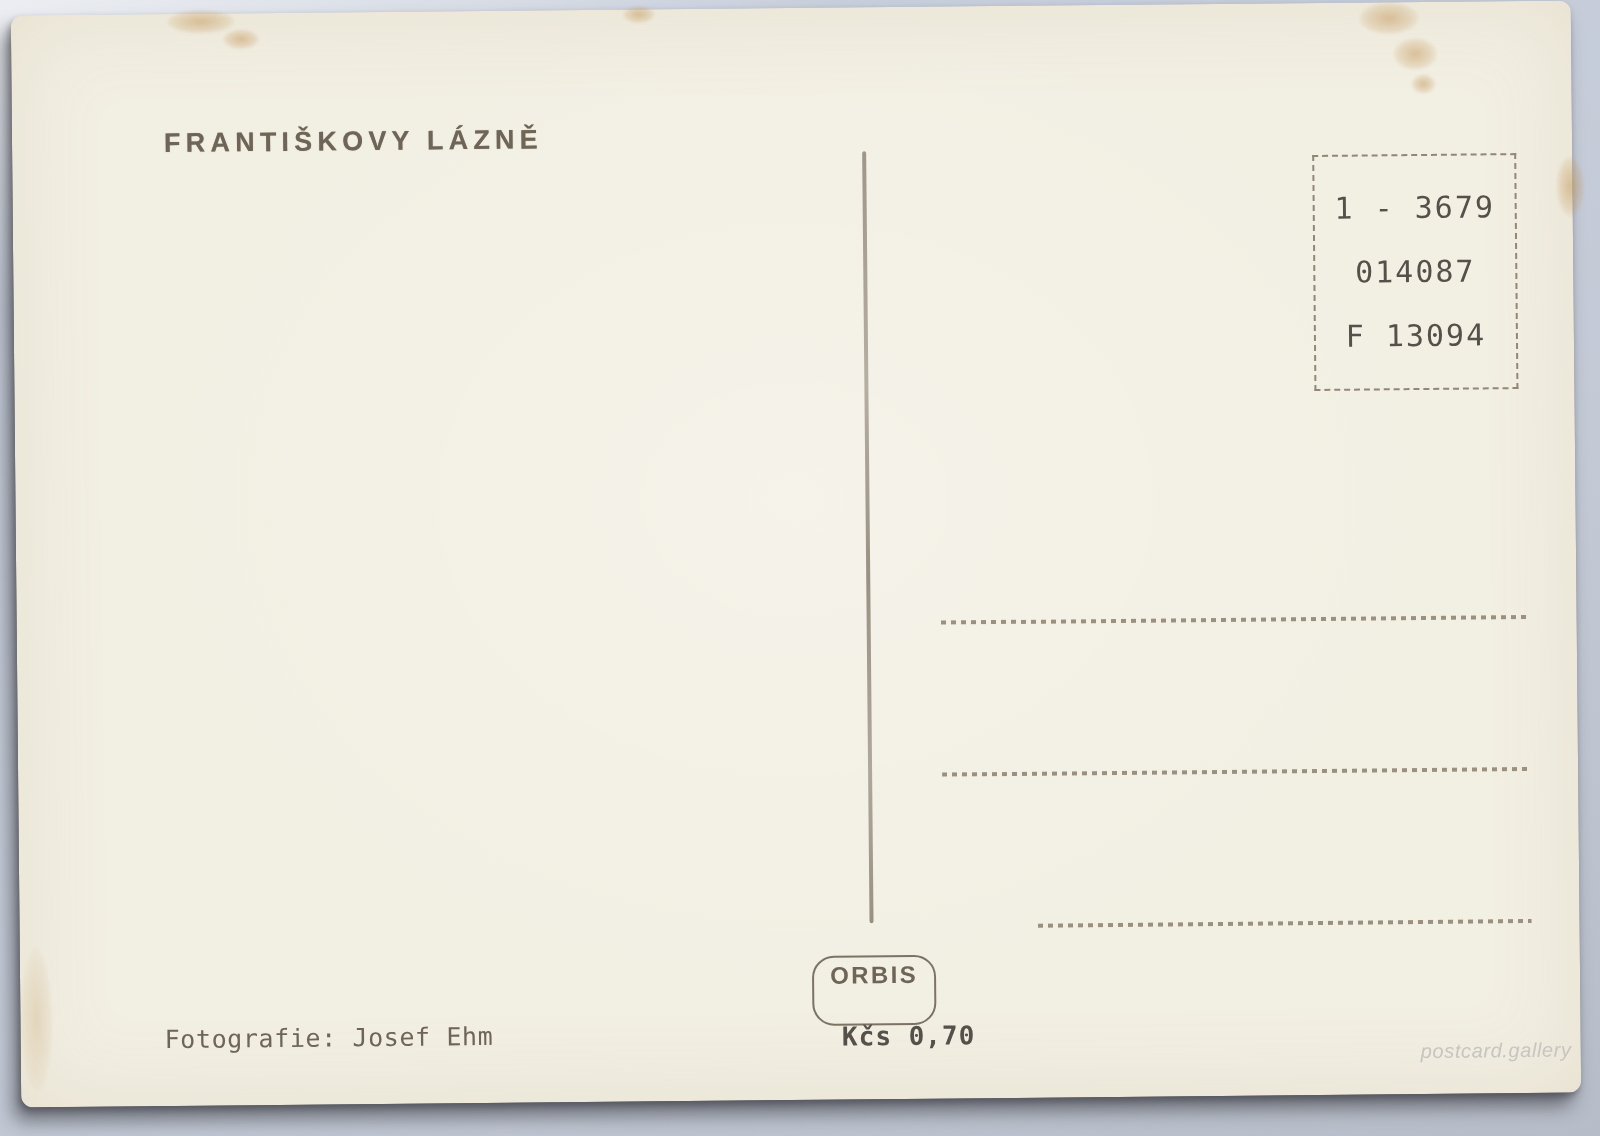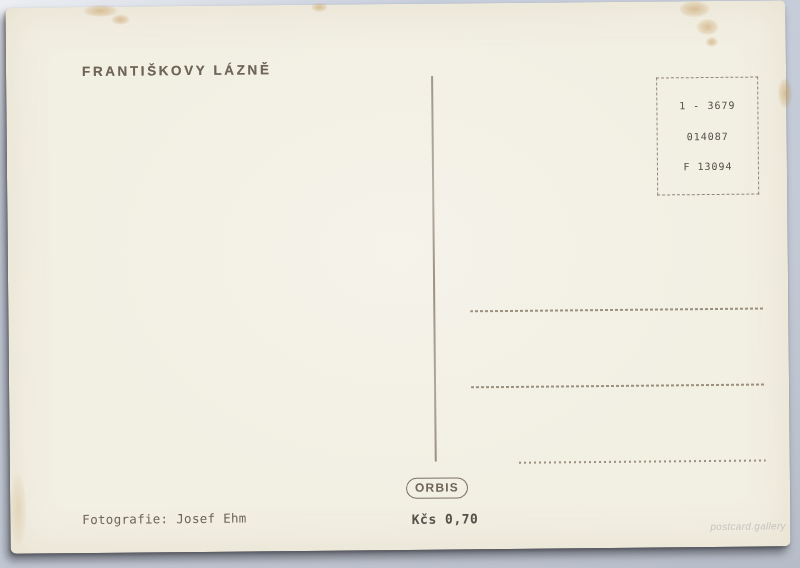--- a/index.html
+++ b/index.html
@@ -45,41 +45,41 @@
     border-radius:1px;
   }
   .stamp-box{
     position:absolute; left:650px; top:76px; width:102px; height:118px;
     border:1.3px dashed rgba(130,118,100,.85);
     display:flex; flex-direction:column; justify-content:space-evenly; align-items:center;
     padding:3px 0;
   }
   .stamp-box span{
     font-family:"DejaVu Sans Mono", monospace;
-    font-size:10px; letter-spacing:1px; color:var(--ink-dark);
+    font-size:15px; letter-spacing:1px; color:var(--ink-dark);
     white-space:nowrap;
   }
   .addr-line{
     position:absolute; height:2px;
     background-image:repeating-linear-gradient(to right,
       rgba(140,127,108,.85) 0 2.5px, rgba(140,127,108,0) 2.5px 5px);
   }
   .addr-1{left:462px; top:307px; width:294px;}
   .addr-2{left:462px; top:383px; width:294px;}
   .addr-3{left:509px; top:459px; width:247px;}
   .orbis{
     position:absolute; left:396px; top:474px;
     border:1.6px solid rgba(110,101,87,.9);
     border-radius:11px;
-    padding:2px 8px 3px 8px;
+    padding:2px 8px 17px 8px;
     font-size:12px; font-weight:600; letter-spacing:1.2px;
     color:var(--ink); white-space:nowrap;
   }
   .price{
-    position:absolute; left:388px; top:508px; width:80px; text-align:right;
+    position:absolute; left:404px; top:508px; width:80px; text-align:center;
     font-family:"DejaVu Sans Mono", monospace;
     font-size:13px; font-weight:600; color:var(--ink-dark);
     letter-spacing:.5px; white-space:nowrap;
   }
   .credit{
     position:absolute; left:72px; top:505px;
     font-family:"DejaVu Sans Mono", monospace;
     font-size:12.5px; color:var(--ink); letter-spacing:.3px;
     white-space:nowrap;
   }

